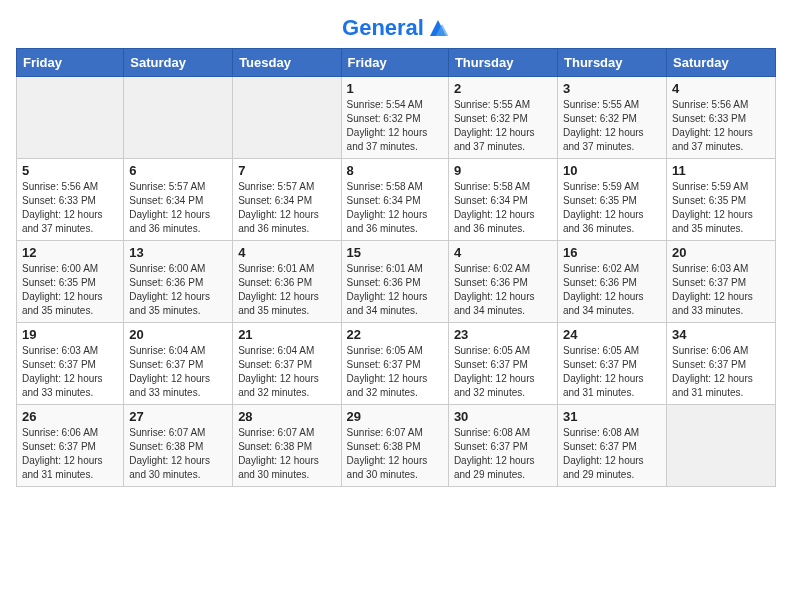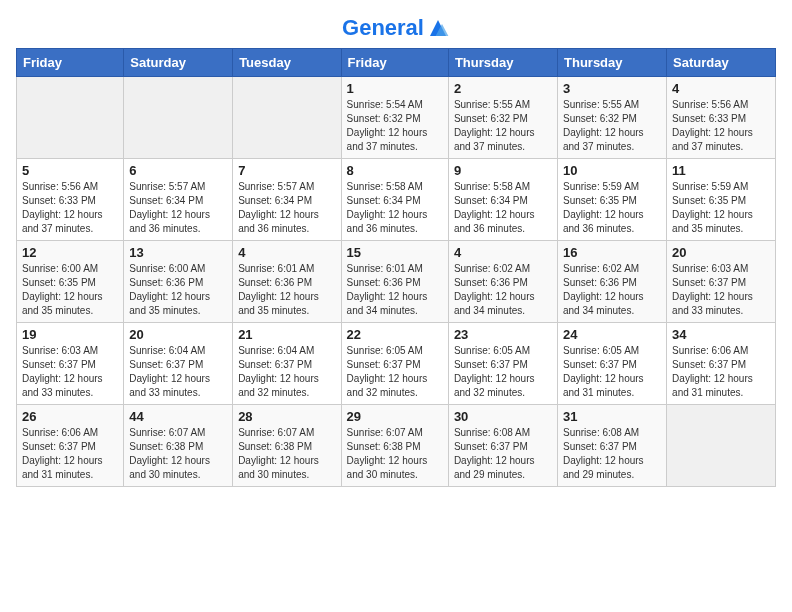--- a/index.html
+++ b/index.html
@@ -243,21 +243,21 @@
             <span class="day-number">34</span>
             <div class="day-info">Sunrise: 6:06 AM<br>Sunset: 6:37 PM<br>Daylight: 12 hours and 31 minutes.</div>
           </td>
         </tr>
         <tr>
           <td>
             <span class="day-number">26</span>
             <div class="day-info">Sunrise: 6:06 AM<br>Sunset: 6:37 PM<br>Daylight: 12 hours and 31 minutes.</div>
           </td>
           <td>
-            <span class="day-number">44</span>
+            <span class="day-number">27</span>
             <div class="day-info">Sunrise: 6:07 AM<br>Sunset: 6:38 PM<br>Daylight: 12 hours and 30 minutes.</div>
           </td>
           <td>
             <span class="day-number">28</span>
             <div class="day-info">Sunrise: 6:07 AM<br>Sunset: 6:38 PM<br>Daylight: 12 hours and 30 minutes.</div>
           </td>
           <td>
             <span class="day-number">29</span>
             <div class="day-info">Sunrise: 6:07 AM<br>Sunset: 6:38 PM<br>Daylight: 12 hours and 30 minutes.</div>
           </td>

